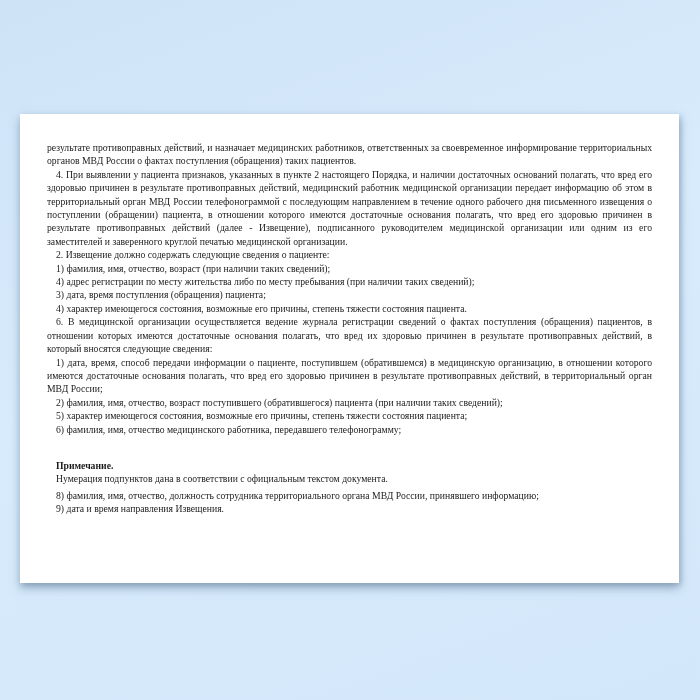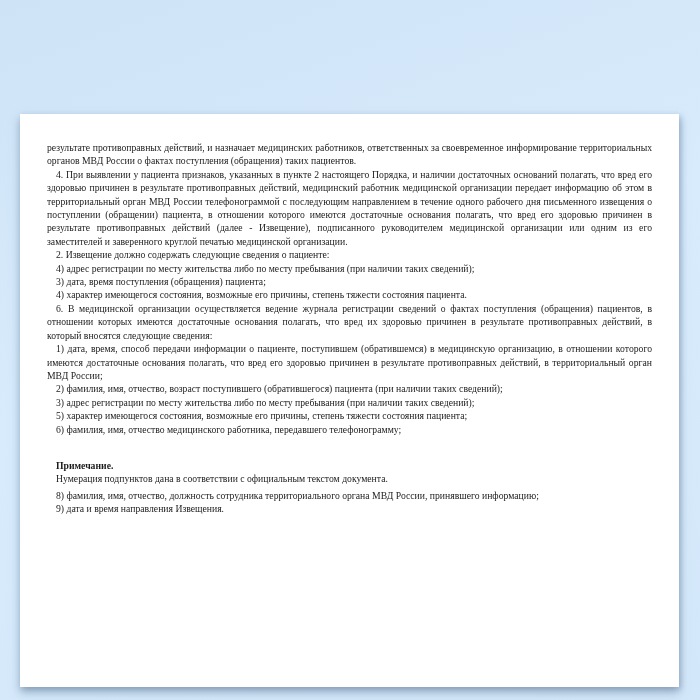--- a/index.html
+++ b/index.html
@@ -15,21 +15,21 @@
   .backdrop {
     position: absolute;
     inset: 0;
     background: linear-gradient(160deg, #cfe3f7 0%, #d7ebfc 45%, #d3e7fa 100%);
   }
   .paper {
     position: absolute;
     left: 20px;
     top: 114px;
     width: 659px;
-    height: 573px;
+    height: 469px;
     background: #ffffff;
     box-shadow: 0 5px 9px rgba(96, 124, 152, 0.55),
                 2px 2px 5px rgba(96, 124, 152, 0.30);
   }
   .doc {
     position: absolute;
     left: 27px;
     top: 27px;
     width: 605px;
     font-family: "Liberation Serif", "DejaVu Serif", serif;
@@ -59,27 +59,27 @@
 </head>
 <body>
 
 <div class="backdrop"></div>
 
 <div class="paper">
   <div class="doc">
     <p class="noindent">результате противоправных действий, и назначает медицинских работников, ответственных за своевременное информирование территориальных органов МВД России о фактах поступления (обращения) таких пациентов.</p>
     <p>4. При выявлении у пациента признаков, указанных в пункте 2 настоящего Порядка, и наличии достаточных оснований полагать, что вред его здоровью причинен в результате противоправных действий, медицинский работник медицинской организации передает информацию об этом в территориальный орган МВД России телефонограммой с последующим направлением в течение одного рабочего дня письменного извещения о поступлении (обращении) пациента, в отношении которого имеются достаточные основания полагать, что вред его здоровью причинен в результате противоправных действий (далее - Извещение), подписанного руководителем медицинской организации или одним из его заместителей и заверенного круглой печатью медицинской организации.</p>
     <p>2. Извещение должно содержать следующие сведения о пациенте:</p>
+    <p>1) фамилия, имя, отчество, возраст (при наличии таких сведений);</p>
     <p>4) адрес регистрации по месту жительства либо по месту пребывания (при наличии таких сведений);</p>
     <p>3) дата, время поступления (обращения) пациента;</p>
     <p>4) характер имеющегося состояния, возможные его причины, степень тяжести состояния пациента.</p>
     <p>6. В медицинской организации осуществляется ведение журнала регистрации сведений о фактах поступления (обращения) пациентов, в отношении которых имеются достаточные основания полагать, что вред их здоровью причинен в результате противоправных действий, в который вносятся следующие сведения:</p>
     <p>1) дата, время, способ передачи информации о пациенте, поступившем (обратившемся) в медицинскую организацию, в отношении которого имеются достаточные основания полагать, что вред его здоровью причинен в результате противоправных действий, в территориальный орган МВД России;</p>
     <p>2) фамилия, имя, отчество, возраст поступившего (обратившегося) пациента (при наличии таких сведений);</p>
-    <p>3) адрес регистрации по месту жительства либо по месту пребывания (при наличии таких сведений);</p>
     <p>5) характер имеющегося состояния, возможные его причины, степень тяжести состояния пациента;</p>
     <p>6) фамилия, имя, отчество медицинского работника, передавшего телефонограмму;</p>
     <p class="note-title">Примечание.</p>
     <p class="note-text">Нумерация подпунктов дана в соответствии с официальным текстом документа.</p>
     <p class="gap">8) фамилия, имя, отчество, должность сотрудника территориального органа МВД России, принявшего информацию;</p>
     <p>9) дата и время направления Извещения.</p>
   </div>
 </div>
 
 </body></html>

